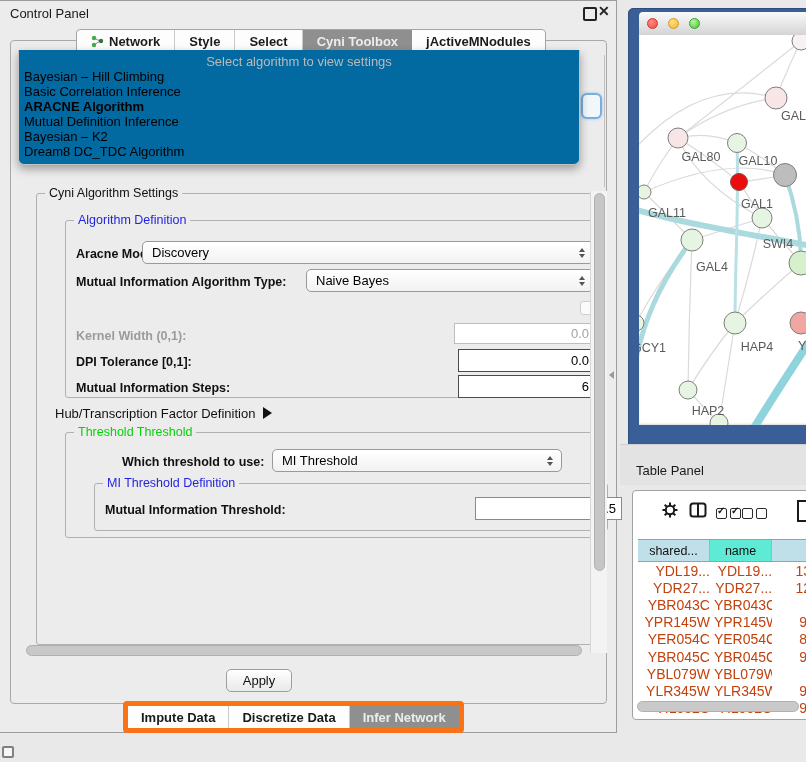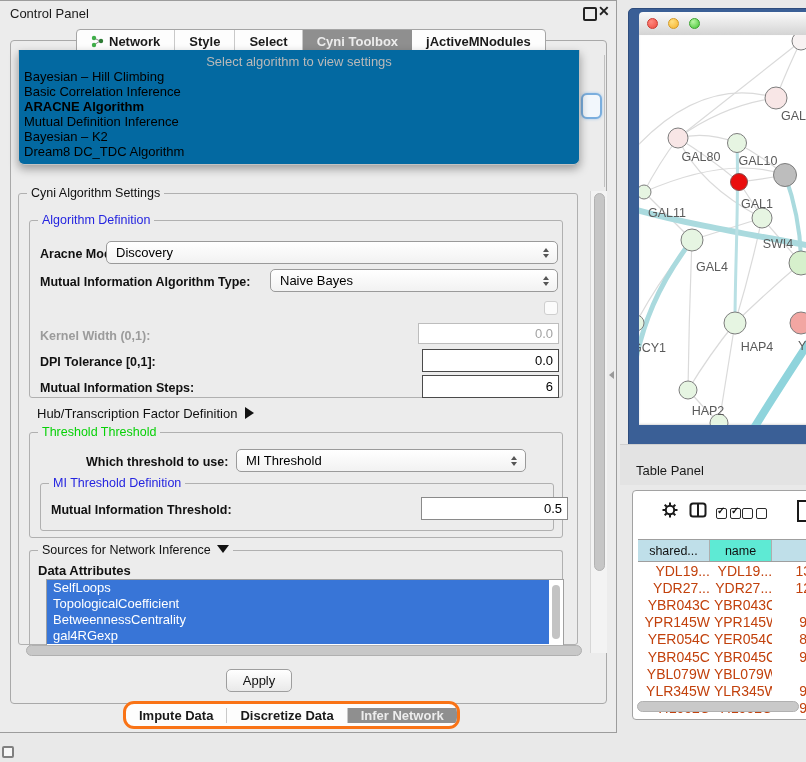--- a/index.html
+++ b/index.html
@@ -52,21 +52,21 @@
 
   
   .behind-line{left:604px;top:54px;width:1px;height:132px;background:#c0c0c0;z-index:1;}
   .behind-combo{
     left:581px;top:92px;width:21px;height:26px;background:#f2f7fc;
     border:2px solid #7aaede;border-radius:6px;box-shadow:0 0 3px #9cc4ea;z-index:1;box-sizing:border-box;
   }
 
   
   .settings{left:10px;top:182px;width:588px;height:470px;z-index:2;}
-  .groupbox{position:absolute;border:1px solid #b0b0b0;border-radius:3px;box-sizing:border-box;}
+  .groupbox{position:absolute;border:1px solid #b0b0b0;border-radius:3px;box-sizing:border-box;margin-left:18px;}
   .grouplabel{
     position:absolute;top:-8px;left:8px;background:#ececec;padding:0 4px;font-size:12.5px;color:#111;white-space:nowrap;
   }
   .grouplabel.blue{color:#2424e0;}
   .grouplabel.green{color:#07d107;}
   .lbl{position:absolute;font-size:12.5px;font-weight:bold;color:#111;white-space:nowrap;}
   .lbl.gray{color:#9b9b9b;}
   .combo{
     position:absolute;background:linear-gradient(#ffffff,#f2f2f2);
     border:1px solid #9a9a9a;border-radius:5px;font-size:13px;color:#000;
@@ -93,21 +93,21 @@
   .hscroll-thumb{left:16px;top:462px;width:556px;height:11px;background:#c8c8c8;border-radius:6px;border:1px solid #b0b0b0;box-sizing:border-box;}
 
   .apply-btn{
     left:226px;top:668px;width:64px;height:21px;background:linear-gradient(#ffffff,#e9e9e9);
     border:1px solid #9e9e9e;border-radius:5px;font-size:13px;color:#111;
     display:flex;align-items:center;justify-content:center;z-index:3;
   }
 
   .bottom-tabbar{
     left:123px;top:700px;height:22px;display:flex;background:#fdfdfd;
-    border:3px solid #f97316;border-radius:11px;overflow:hidden;z-index:4;align-items:center;
+    border:5px solid #f97316;border-radius:4px;overflow:hidden;z-index:4;
   }
   .bottom-tabbar .tab{
     display:flex;align-items:center;padding:0 13px;font-size:13px;font-weight:600;color:#1a1a1a;
     border-right:1px solid #c9c9c9;white-space:nowrap;
   }
   .bottom-tabbar .tab:last-child{border-right:none;}
   .bottom-tabbar .tab.selected{background:#8f8f8f;color:#ededed;}
 
   .splitter-arrow{left:609px;top:371px;width:0;height:0;border-top:4px solid transparent;border-bottom:4px solid transparent;border-right:5px solid #9a9a9a;}
   .mini-icon{left:2px;top:746px;width:12px;height:12px;border:2px solid #808080;border-radius:2px;background:#f7f7f7;box-sizing:border-box;}
@@ -252,33 +252,20 @@
             </span>
         </div>
 
         <div class="groupbox" style="left:10px;top:50px;width:514px;height:48px;">
           <div class="grouplabel blue">MI Threshold Definition</div>
           <div class="lbl" style="left:10px;top:19px;">Mutual Information Threshold:</div>
           <div class="field" style="left:380px;top:13px;width:147px;height:23px;border:1px solid #8a8a8a;">0.5</div>
         </div>
       </div>
 
-      <div class="groupbox" style="left:10px;top:356px;width:534px;height:96px;border-bottom:none;border-radius:3px 3px 0 0;">
-        <div class="grouplabel">
-          <span>Sources for Network Inference</span><span class="tri-down"></span>
-        </div>
-        <div class="lbl" style="left:8px;top:12px;font-size:13px;">Data Attributes</div>
-        <div class="attr-list" style="left:16px;top:28px;width:518px;height:67px;border-bottom:none;">
-          <div class="attr-item">SelfLoops</div>
-          <div class="attr-item">TopologicalCoefficient</div>
-          <div class="attr-item">BetweennessCentrality</div>
-          <div class="attr-item">gal4RGexp</div>
-          <div class="attr-vscroll"></div>
-        </div>
-      </div>
     </div>
 
     <div class="abs vscroll-track">
       <div class="vscroll-thumb"></div>
     </div>
     <div class="abs hscroll-thumb"></div>
   </div>
 
   <div class="abs apply-btn">Apply</div>
 

